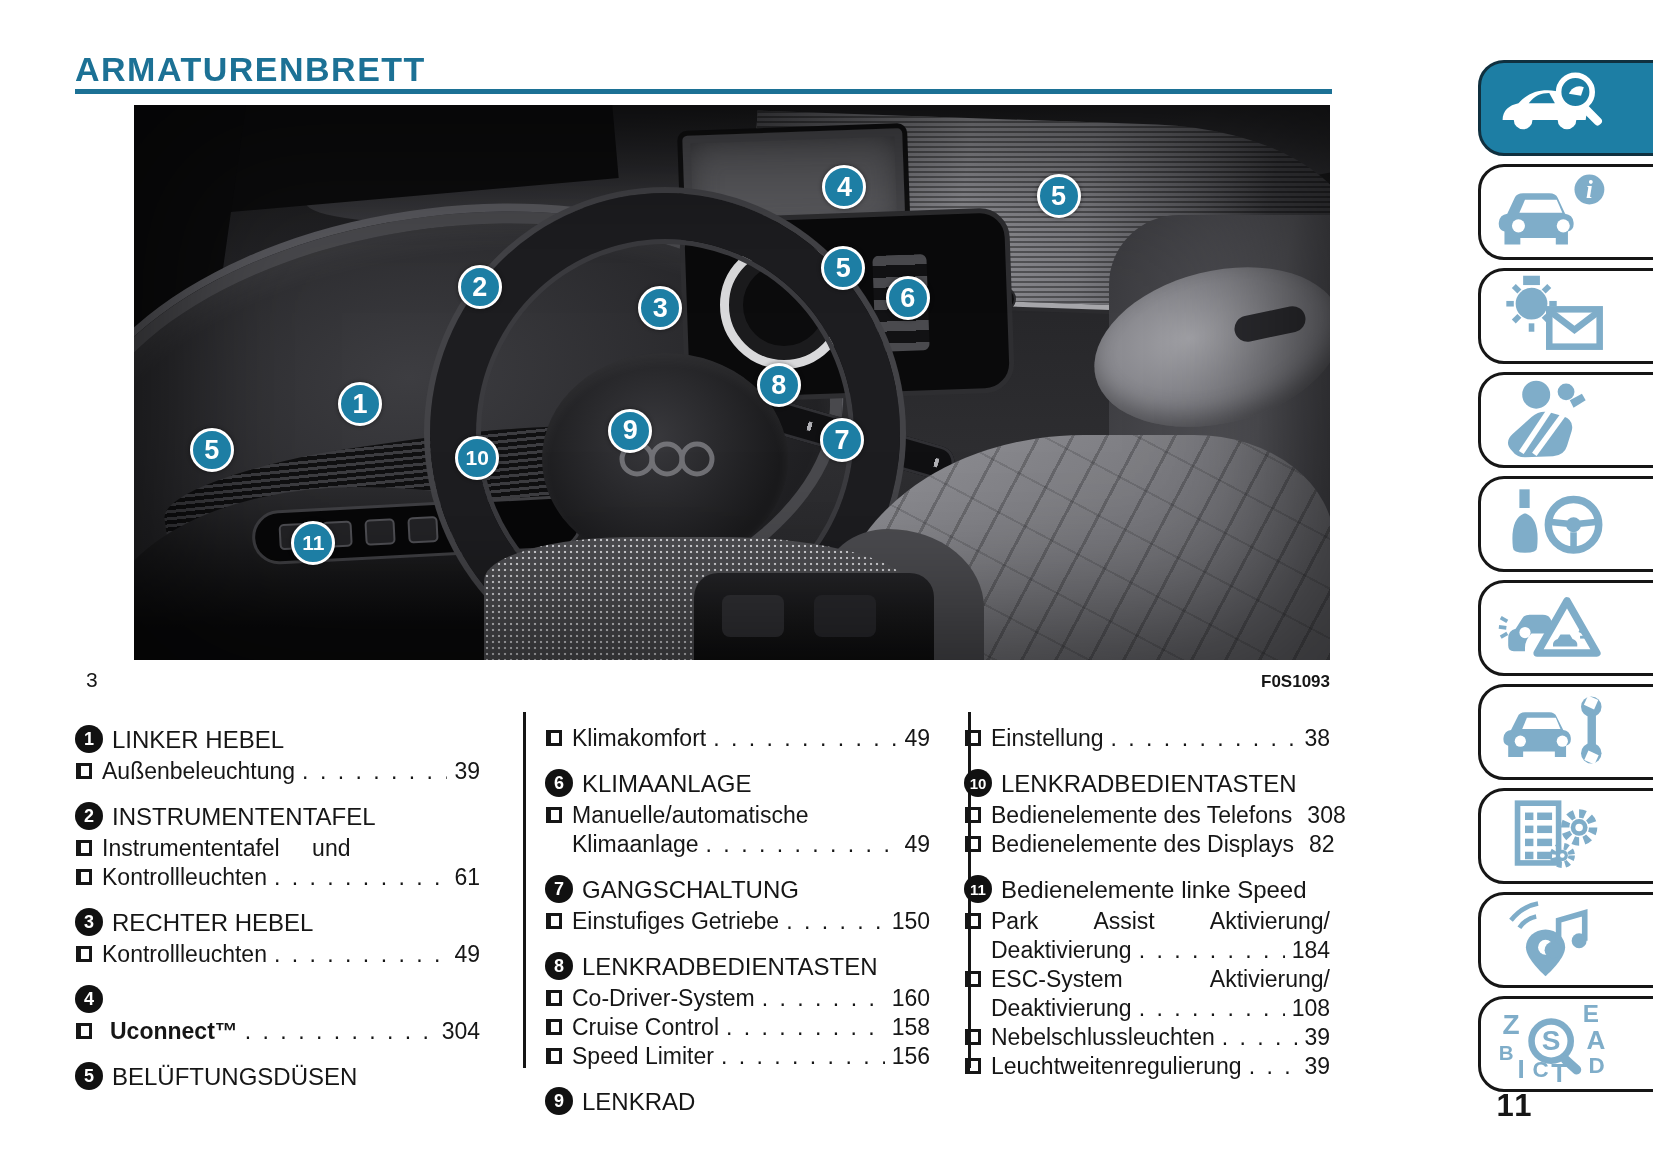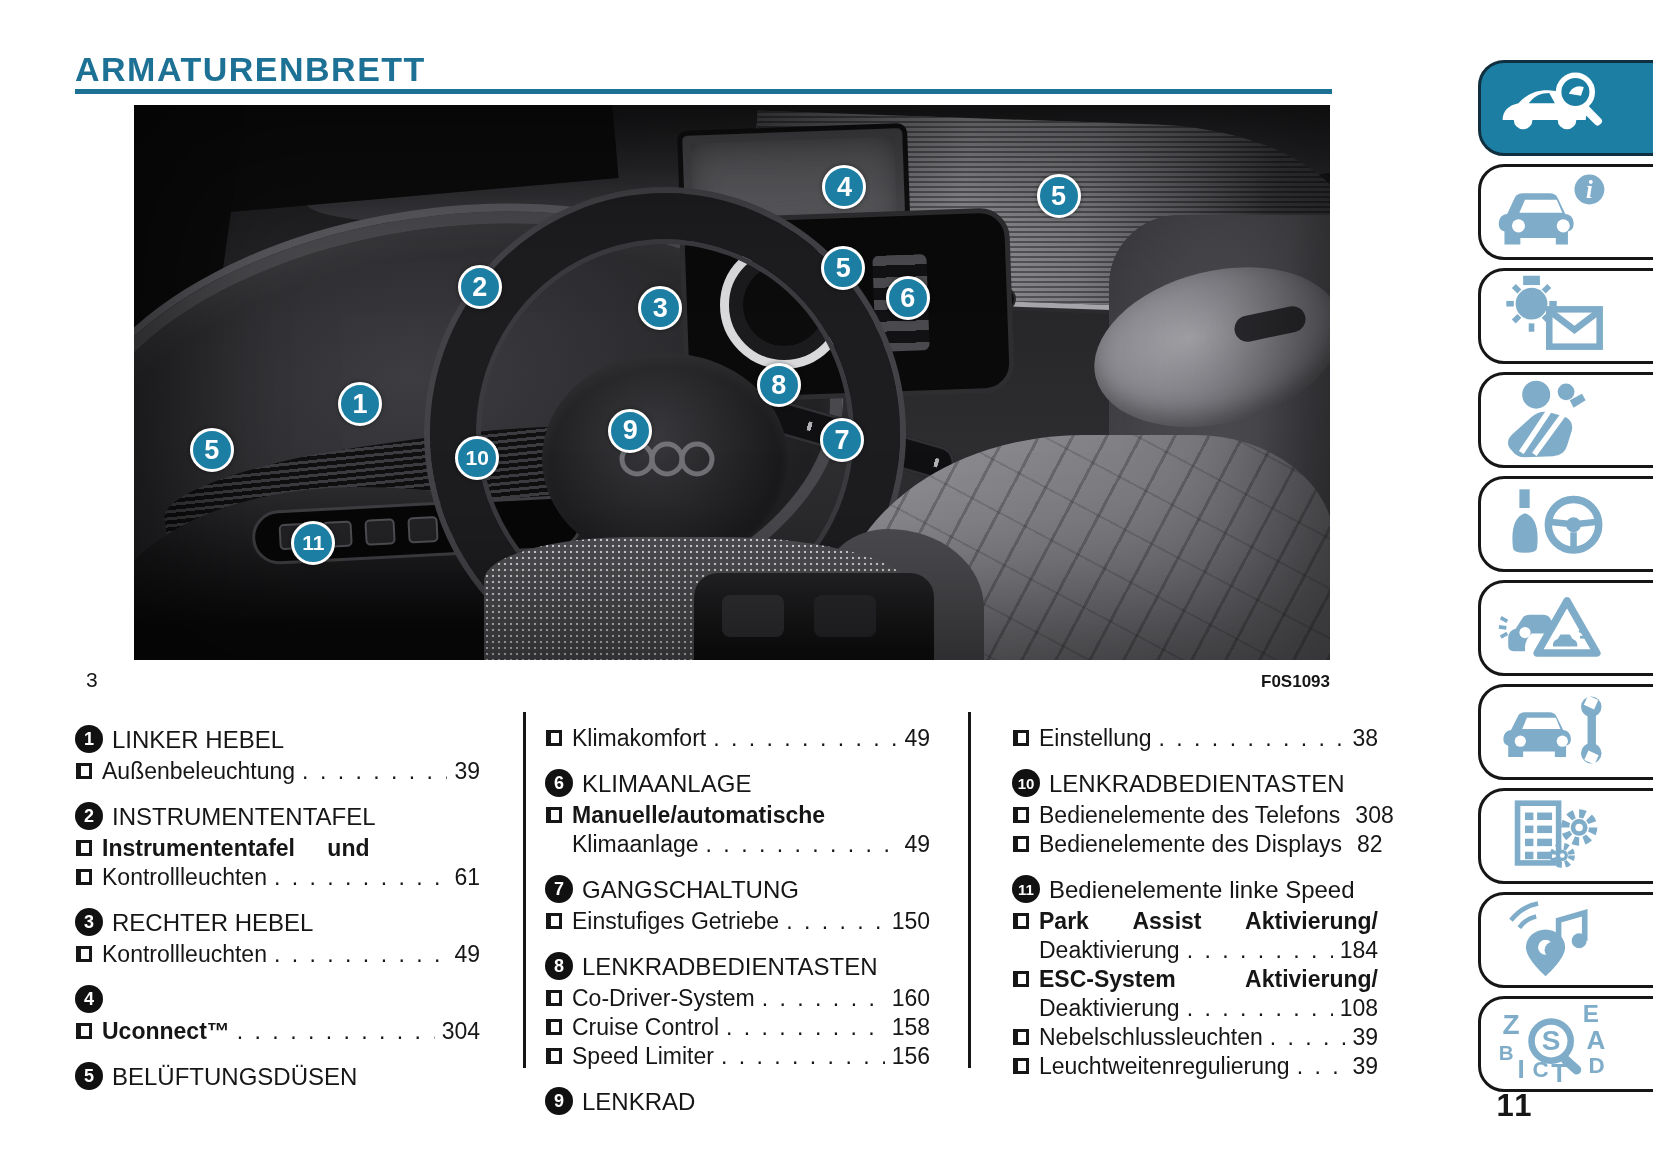--- a/index.html
+++ b/index.html
@@ -101,40 +101,40 @@
   }
   .callout.wide { font-size:21px; }
   
   .fig-num  { position:absolute; left:86px;  top:668px; font-size:21px; }
   .fig-code { position:absolute; left:1180px; top:672px; width:150px; text-align:right;
               font-size:17px; font-weight:bold; }
   
   .col { position:absolute; top:724px; font-size:23px; line-height:29px; }
   #col-0 { left:75px;  width:405px; }
   #col-1 { left:545px; width:385px; }
-  #col-2 { left:1012px; width:366px; }
+  #col-2 { left:964px; width:366px; }
   .divider { position:absolute; top:712px; height:356px; width:3px; background:#161616; }
   .divider.d1 { left:523px; }
   .divider.d2 { left:968px; }
   .section { margin-bottom:15px; }
   .sec-head { display:flex; align-items:center; gap:9px; margin-bottom:3px; min-height:30px; }
   .sec-num { width:28px; height:28px; border-radius:50%; background:#111; color:#fff;
     font-weight:bold; font-size:18px; display:flex; align-items:center; justify-content:center; flex:none; }
   .sec-num.wide { font-size:15px; }
   .sec-title { font-size:24px; }
   .item { display:flex; }
   .cb { width:16px; height:16px; border:3px solid #161616; border-left-width:5px;
     margin:6px 10px 0 1px; flex:none; }
   .lines { flex:1; min-width:0; }
-  .l1 { white-space:normal;font-weight:bold; }
+  .l1 { white-space:normal; }
   .l1.full { text-align:justify; text-align-last:justify; }
   .l1.spread { word-spacing:26px; }
   .l2 { display:flex; align-items:flex-end; }
   .t { white-space:nowrap; }
-  .t.b { font-weight:bold; }
+  .t.b { font-weight:bold;margin-left:8px; }
   .leader { flex:1 1 8px; min-width:8px; overflow:hidden; white-space:nowrap; }
   .leader::after { content:". . . . . . . . . . . . . . . . . . . . . . . . . . . . . . . . . . . ."; letter-spacing:2.5px; padding-left:7px; }
   .pg { white-space:nowrap; padding-left:7px; }
   
   .side-btn { position:absolute; left:1478px; width:200px; height:96px;
     border:3px solid #161616; border-radius:26px; background:#fff; --bg:#ffffff;
     color:var(--icon-blue,#7fadc9); display:flex; align-items:center; padding-left:16px; cursor:pointer; }
   .side-btn.active { background:var(--callout,#1d7ea4); --bg:var(--callout,#1d7ea4);
     color:#ffffff; border-color:#10303f; }
   .side-btn .ic { display:block; }

